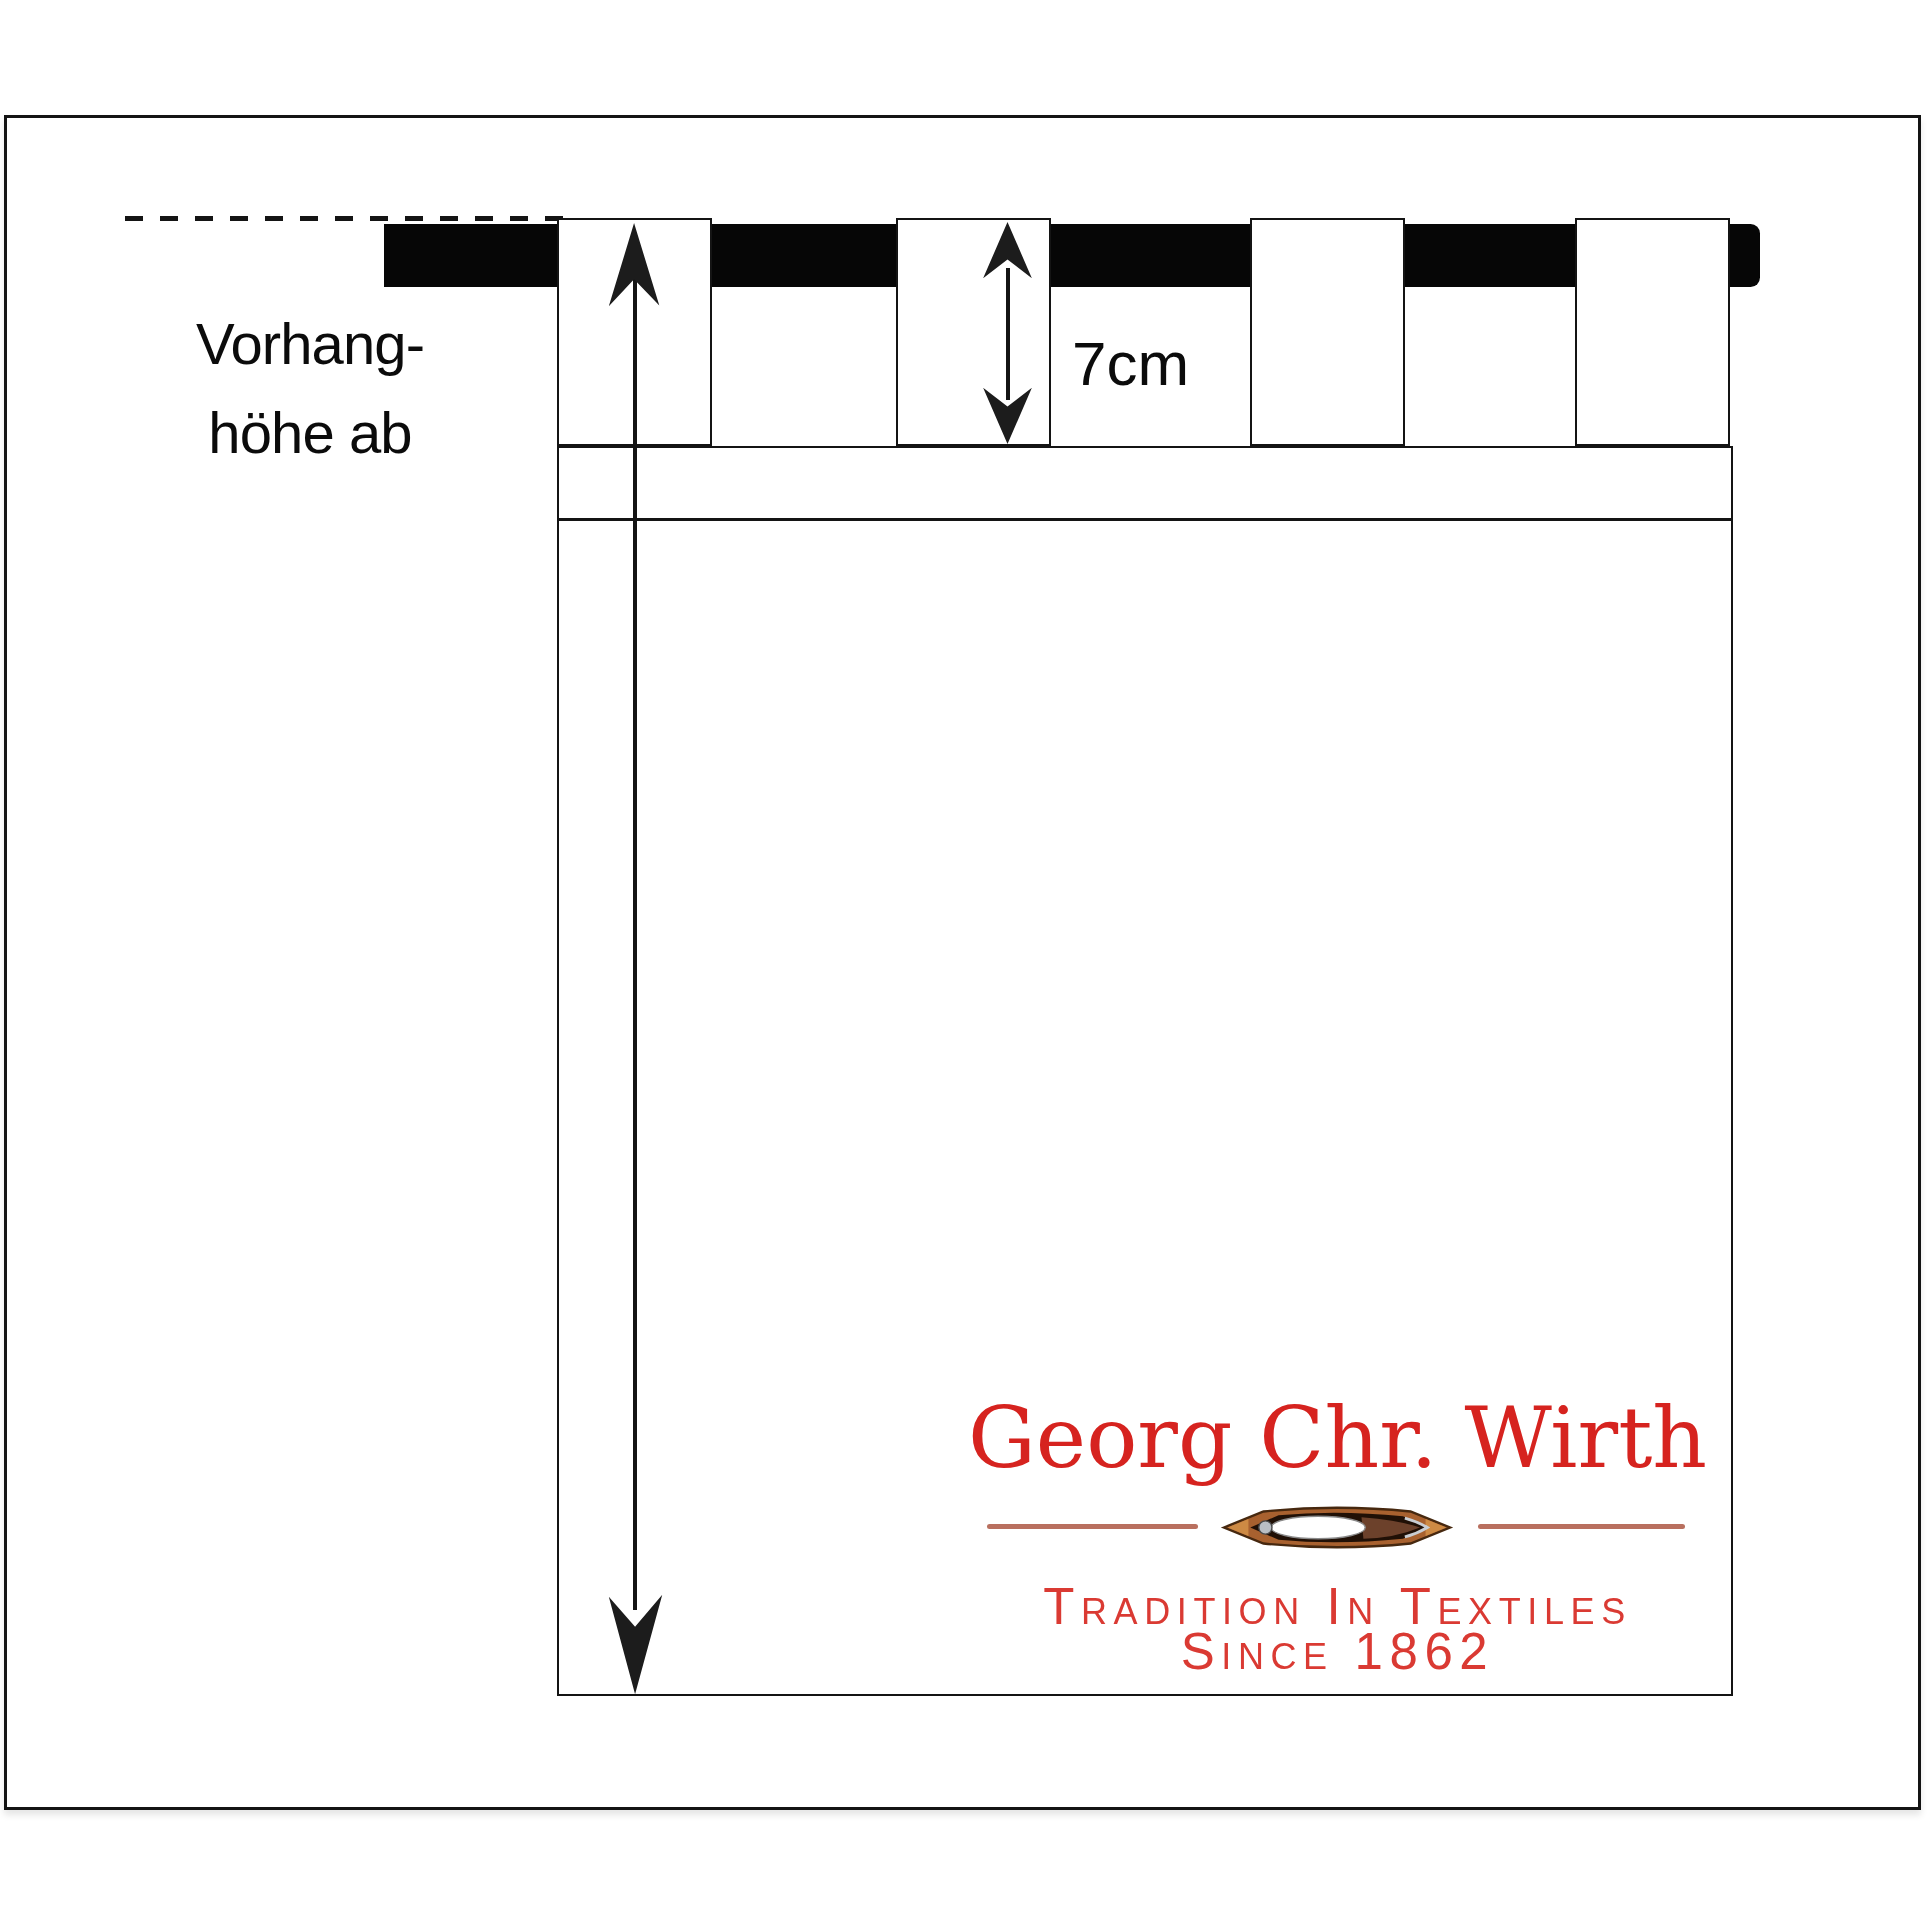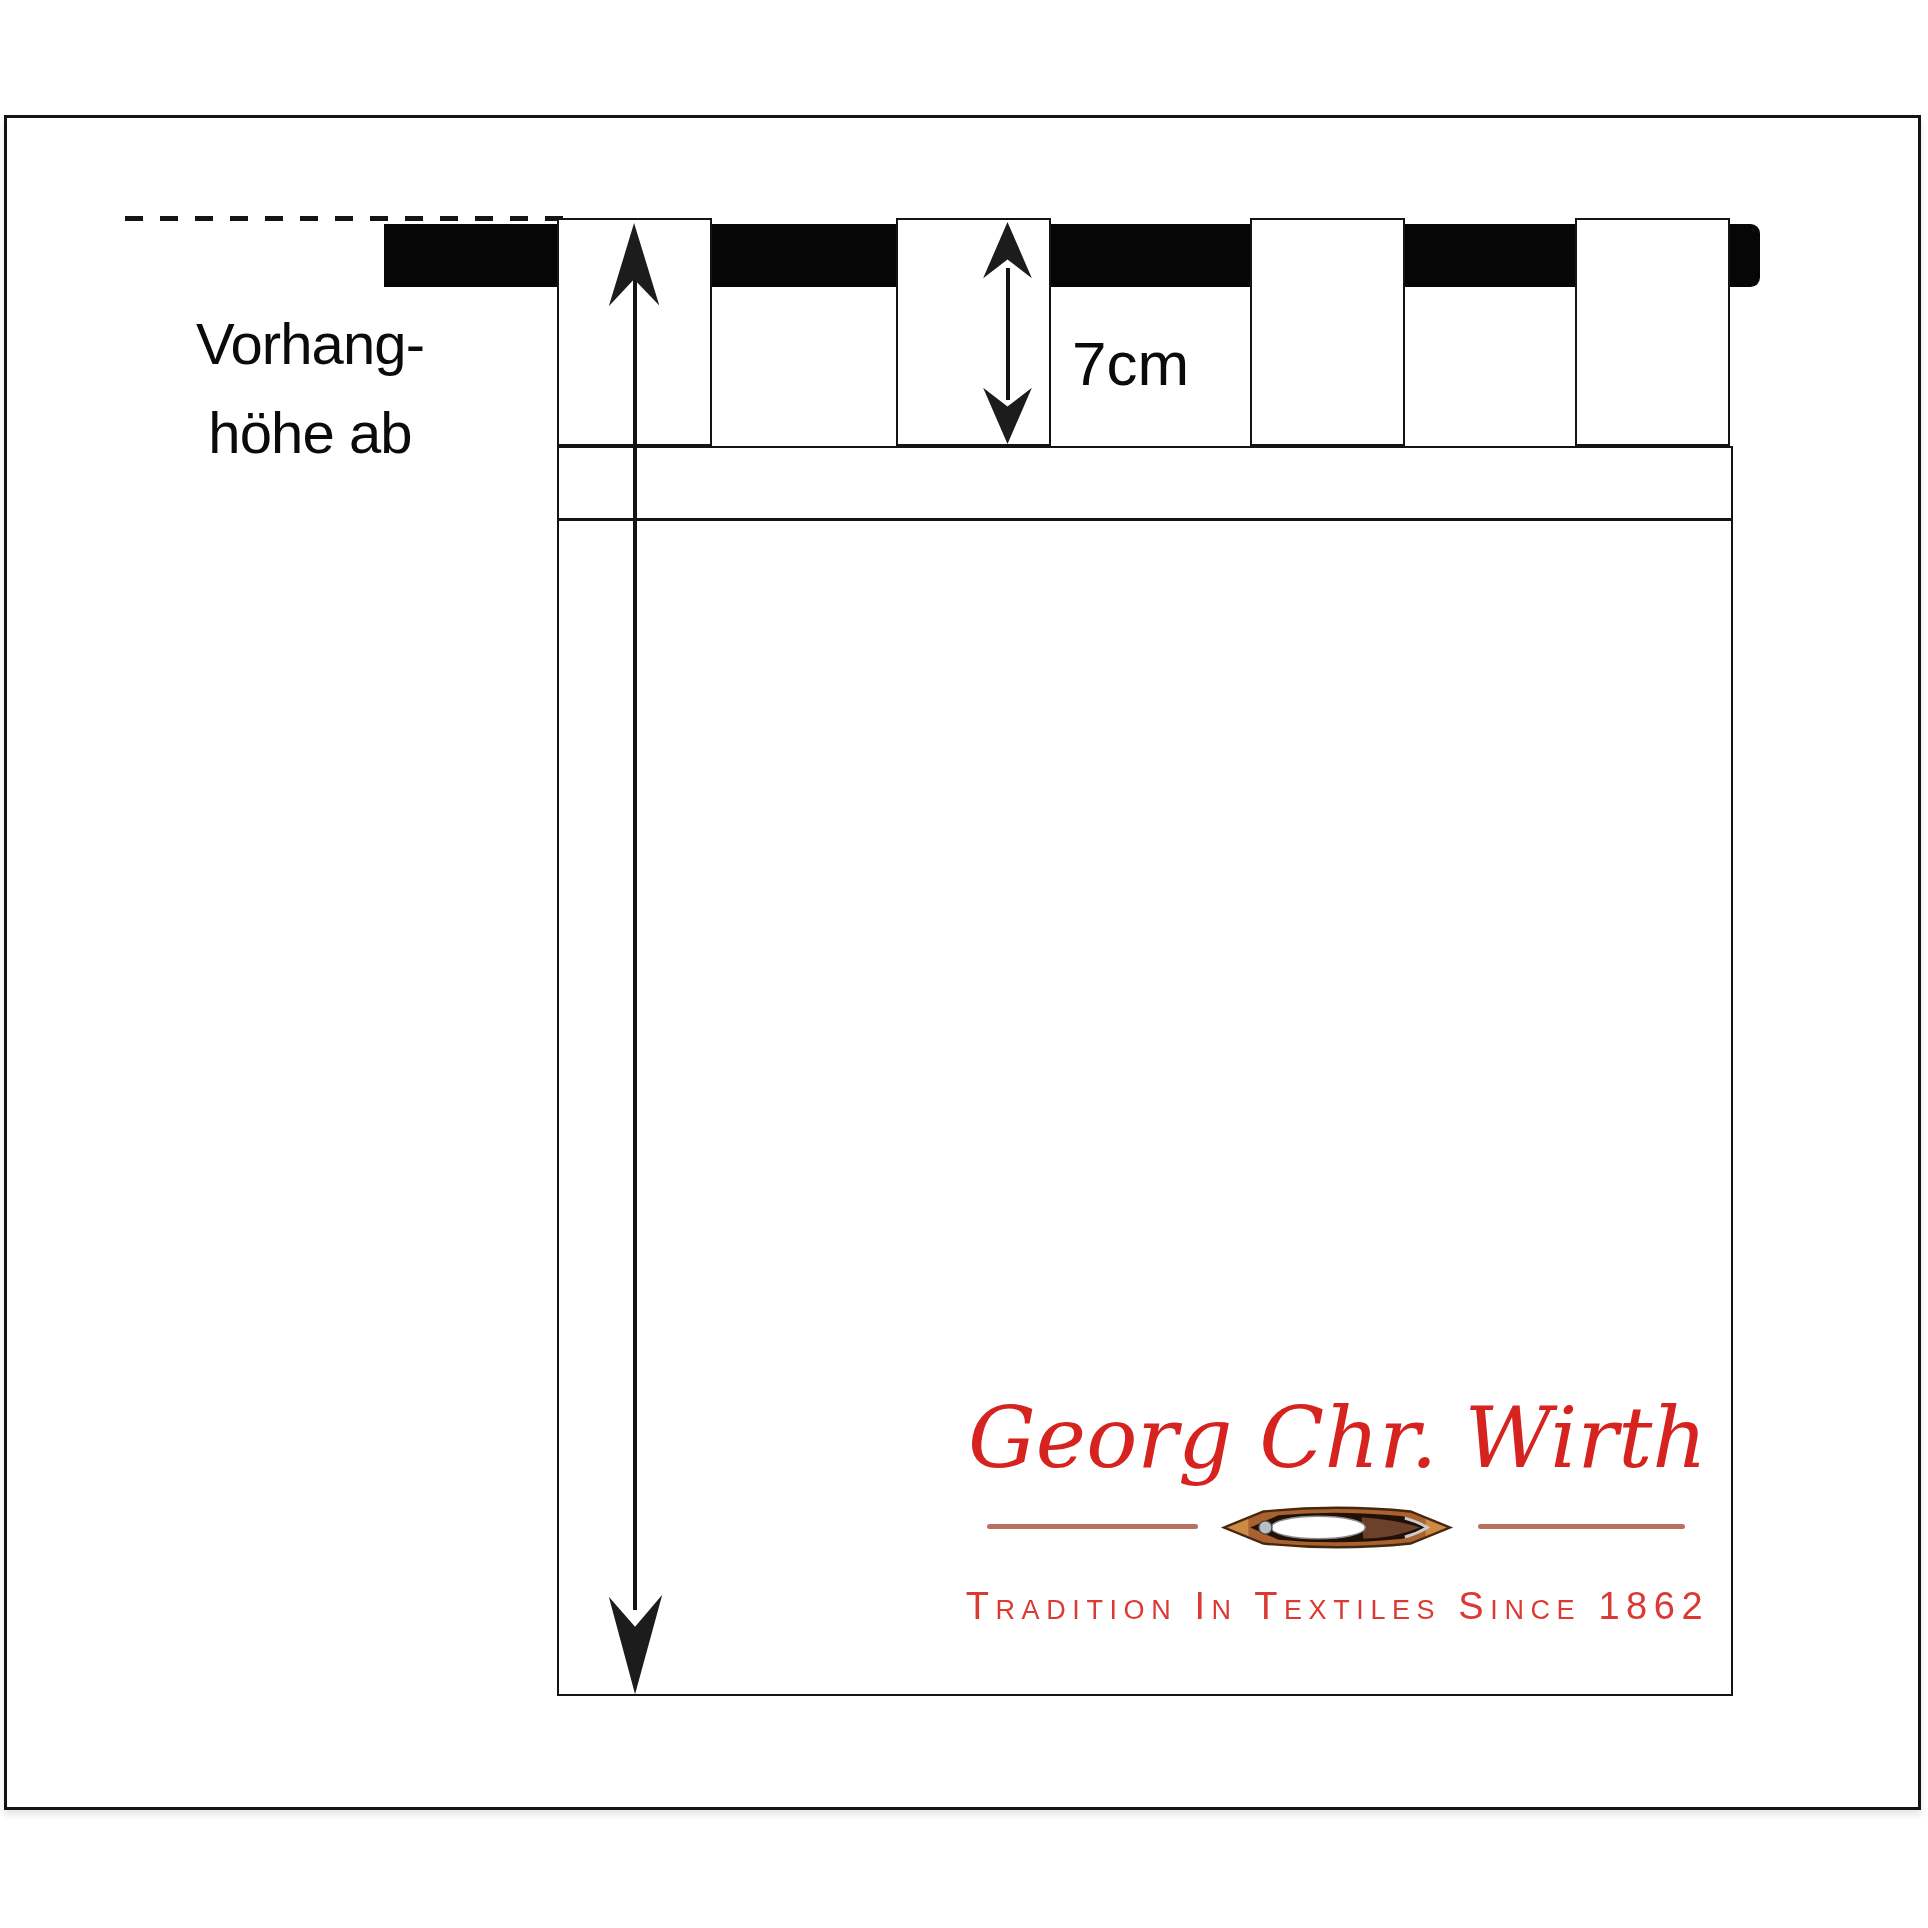--- a/index.html
+++ b/index.html
@@ -70,35 +70,35 @@
   .lbl-7cm{
     left:1072px;top:319px;width:282px;
     font-size:62px;line-height:89px;color:#0b0b0b;
     text-align:left;z-index:4;
   }
 
   
   .brand-name{
     left:961px;top:1388px;width:753px;
     font-family:"DejaVu Serif", serif;
-    font-style:italic;font-weight:400;
+    font-weight:400;
     font-size:85px;line-height:100px;
     text-align:center;
     z-index:4;
   }
   .brand-sep{
     top:1524px;height:4.7px;border-radius:2.8px;
     z-index:4;
   }
   .sep-left{left:987px;width:211px;}
   .sep-right{left:1478px;width:207px;}
   .shuttle{left:1220px;top:1503px;z-index:4;}
   .brand-tagline{
     left:961px;top:1584px;width:753px;
-    font-size:38px;line-height:45px;
+    font-size:51px;line-height:45px;
     font-weight:500;
     font-variant:small-caps;
     letter-spacing:6.6px;
     text-align:center;
     z-index:4;
   }
 </style>
 </head>
 <body>
 

